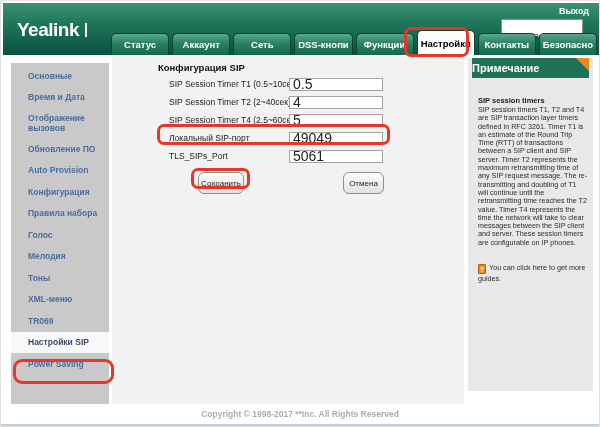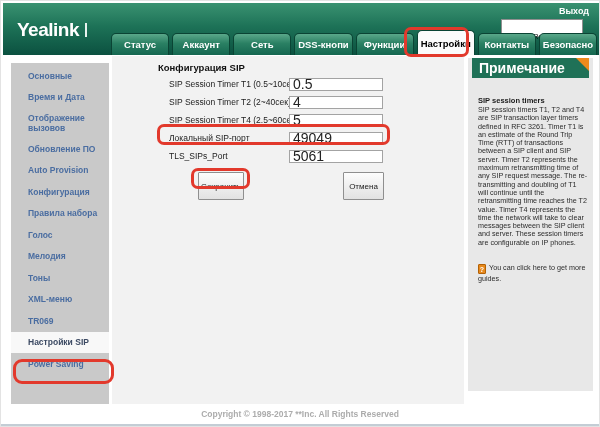--- a/index.html
+++ b/index.html
@@ -29,27 +29,27 @@
     font-size:8.5px; font-weight:bold; color:#4a6da1; cursor:pointer; line-height:10.5px; }
   .sb-item.two-line { height:30px; }
   .sb-item.active { background:#f8f8f8; color:#3c4a63; }
 
   
   .content { position:absolute; left:111px; top:55px; width:352px; height:348px; background:#f2f2f2; }
   .page-title { position:absolute; left:46px; top:6px; font-size:9.5px; font-weight:bold; color:#111; }
   .frow { position:absolute; left:57px; height:14px; display:flex; align-items:center; }
   .frow label { width:120px; font-size:8.5px; color:#222; white-space:nowrap; }
   .frow input { width:94px; height:13px; border:1px solid #a3a3a3; background:#fff; font-size:14px; padding:0 3px; color:#222; font-family:"Liberation Sans", sans-serif; }
-  .btn { position:absolute; height:28px; font-size:8px; color:#222; text-align:center;
-    background:linear-gradient(180deg,#fdfdfd,#e2e2e2); border:1px solid #8f8f8f; border-radius:1px; cursor:pointer; font-family:"Liberation Sans", sans-serif; }
+  .btn { position:absolute; height:22px; font-size:8px; color:#222; text-align:center;
+    background:linear-gradient(180deg,#fdfdfd,#e2e2e2); border:1px solid #8f8f8f; border-radius:6px; cursor:pointer; font-family:"Liberation Sans", sans-serif; }
 
   
   .note-body { position:absolute; left:467px; top:57px; width:125px; height:333px; background:#e8e8e8; }
   .note-header { position:absolute; left:471px; top:57px; width:117px; height:20px; background:#1f7157;
-    color:#fff; font-size:14px; font-weight:bold; line-height:20px; padding-left:7px; }
+    color:#fff; font-size:11px; font-weight:bold; line-height:20px; }
   .note-fold { position:absolute; right:0; top:0; width:0; height:0; border-left:13px solid transparent; border-top:13px solid #ee8a1c; }
   .note-heading { position:absolute; left:10px; top:38px; font-size:7.5px; font-weight:bold; color:#1a1a1a; }
   .note-text { position:absolute; left:10px; top:48px; width:110px; font-size:7.2px; line-height:8.3px; color:#2b2b2b; }
   .note-tip { position:absolute; left:10px; top:205px; width:110px; font-size:7.2px; line-height:9px; color:#2b2b2b; }
   .book-icon { display:inline-block; width:8px; height:10px; background:#e8891b; border:1px solid #b26106; border-radius:1px;
     color:#fff; font-size:7px; font-weight:bold; text-align:center; line-height:9px; margin-right:3px; vertical-align:-2px; }
 
   
   .ring { position:absolute; border:3px solid #e2392c; border-radius:7px; z-index:6; pointer-events:none; }
   .ring-tab   { left:403px; top:26px;  width:65px;  height:30px; }

